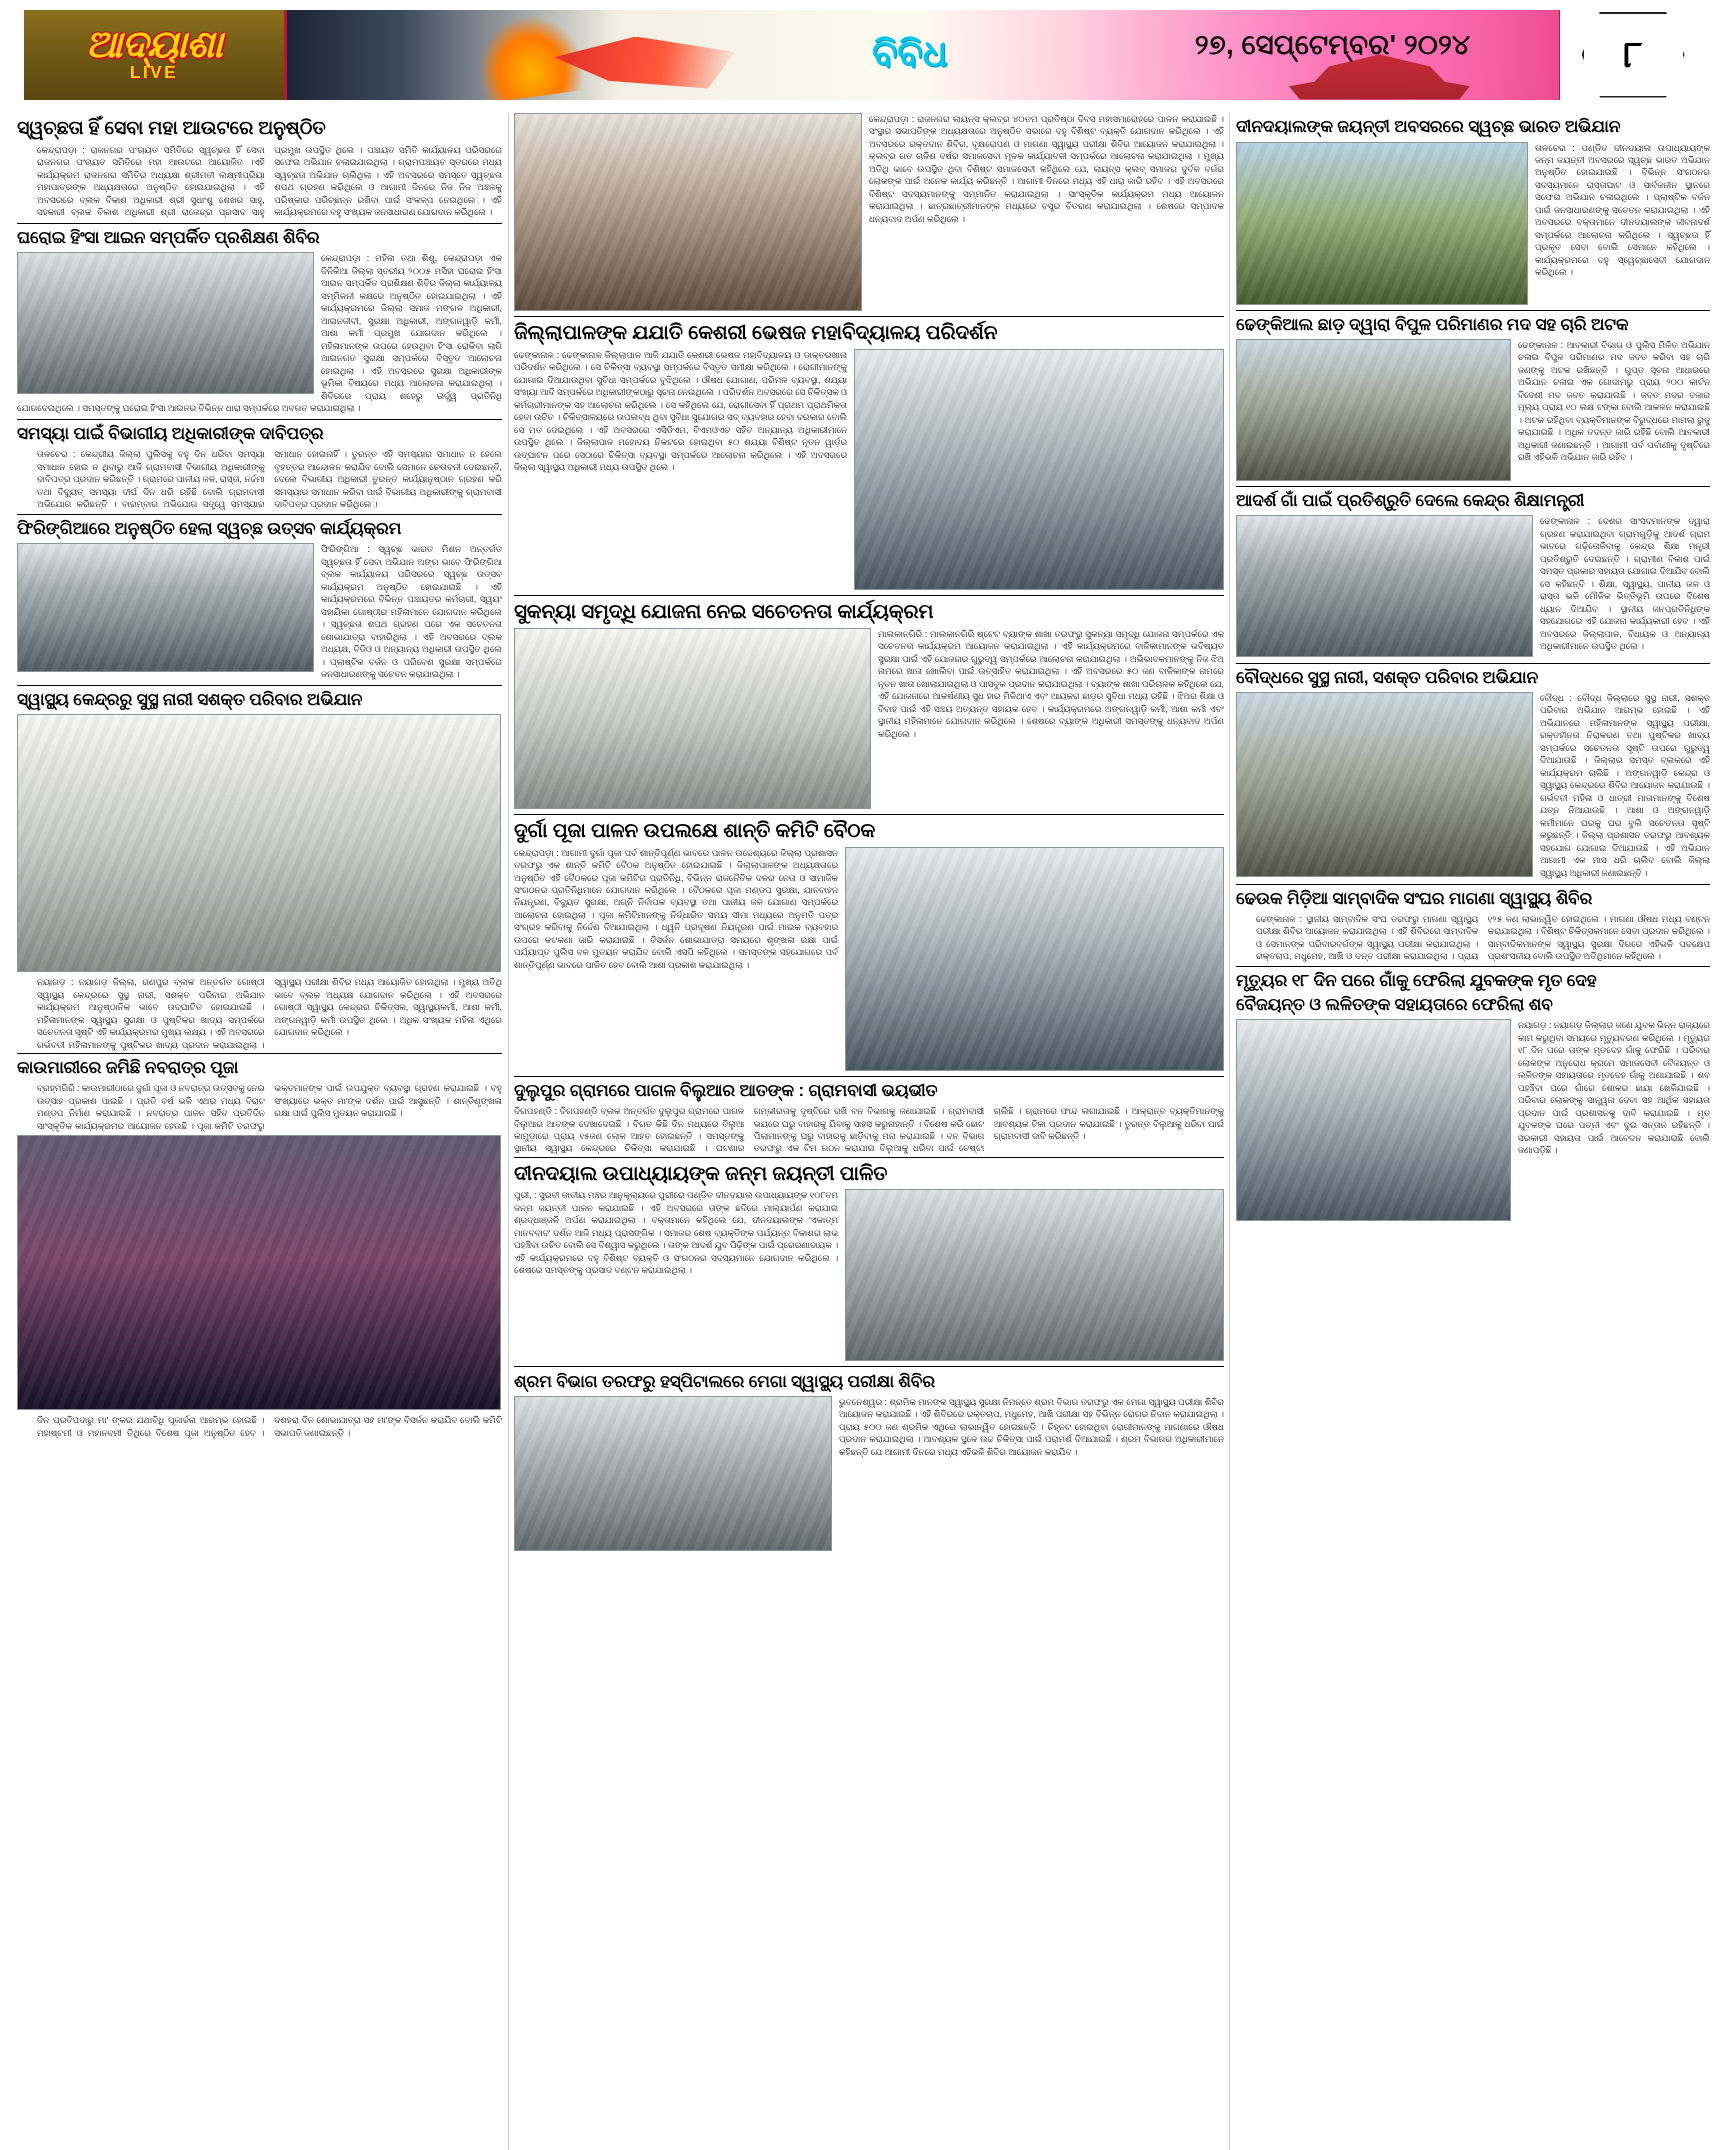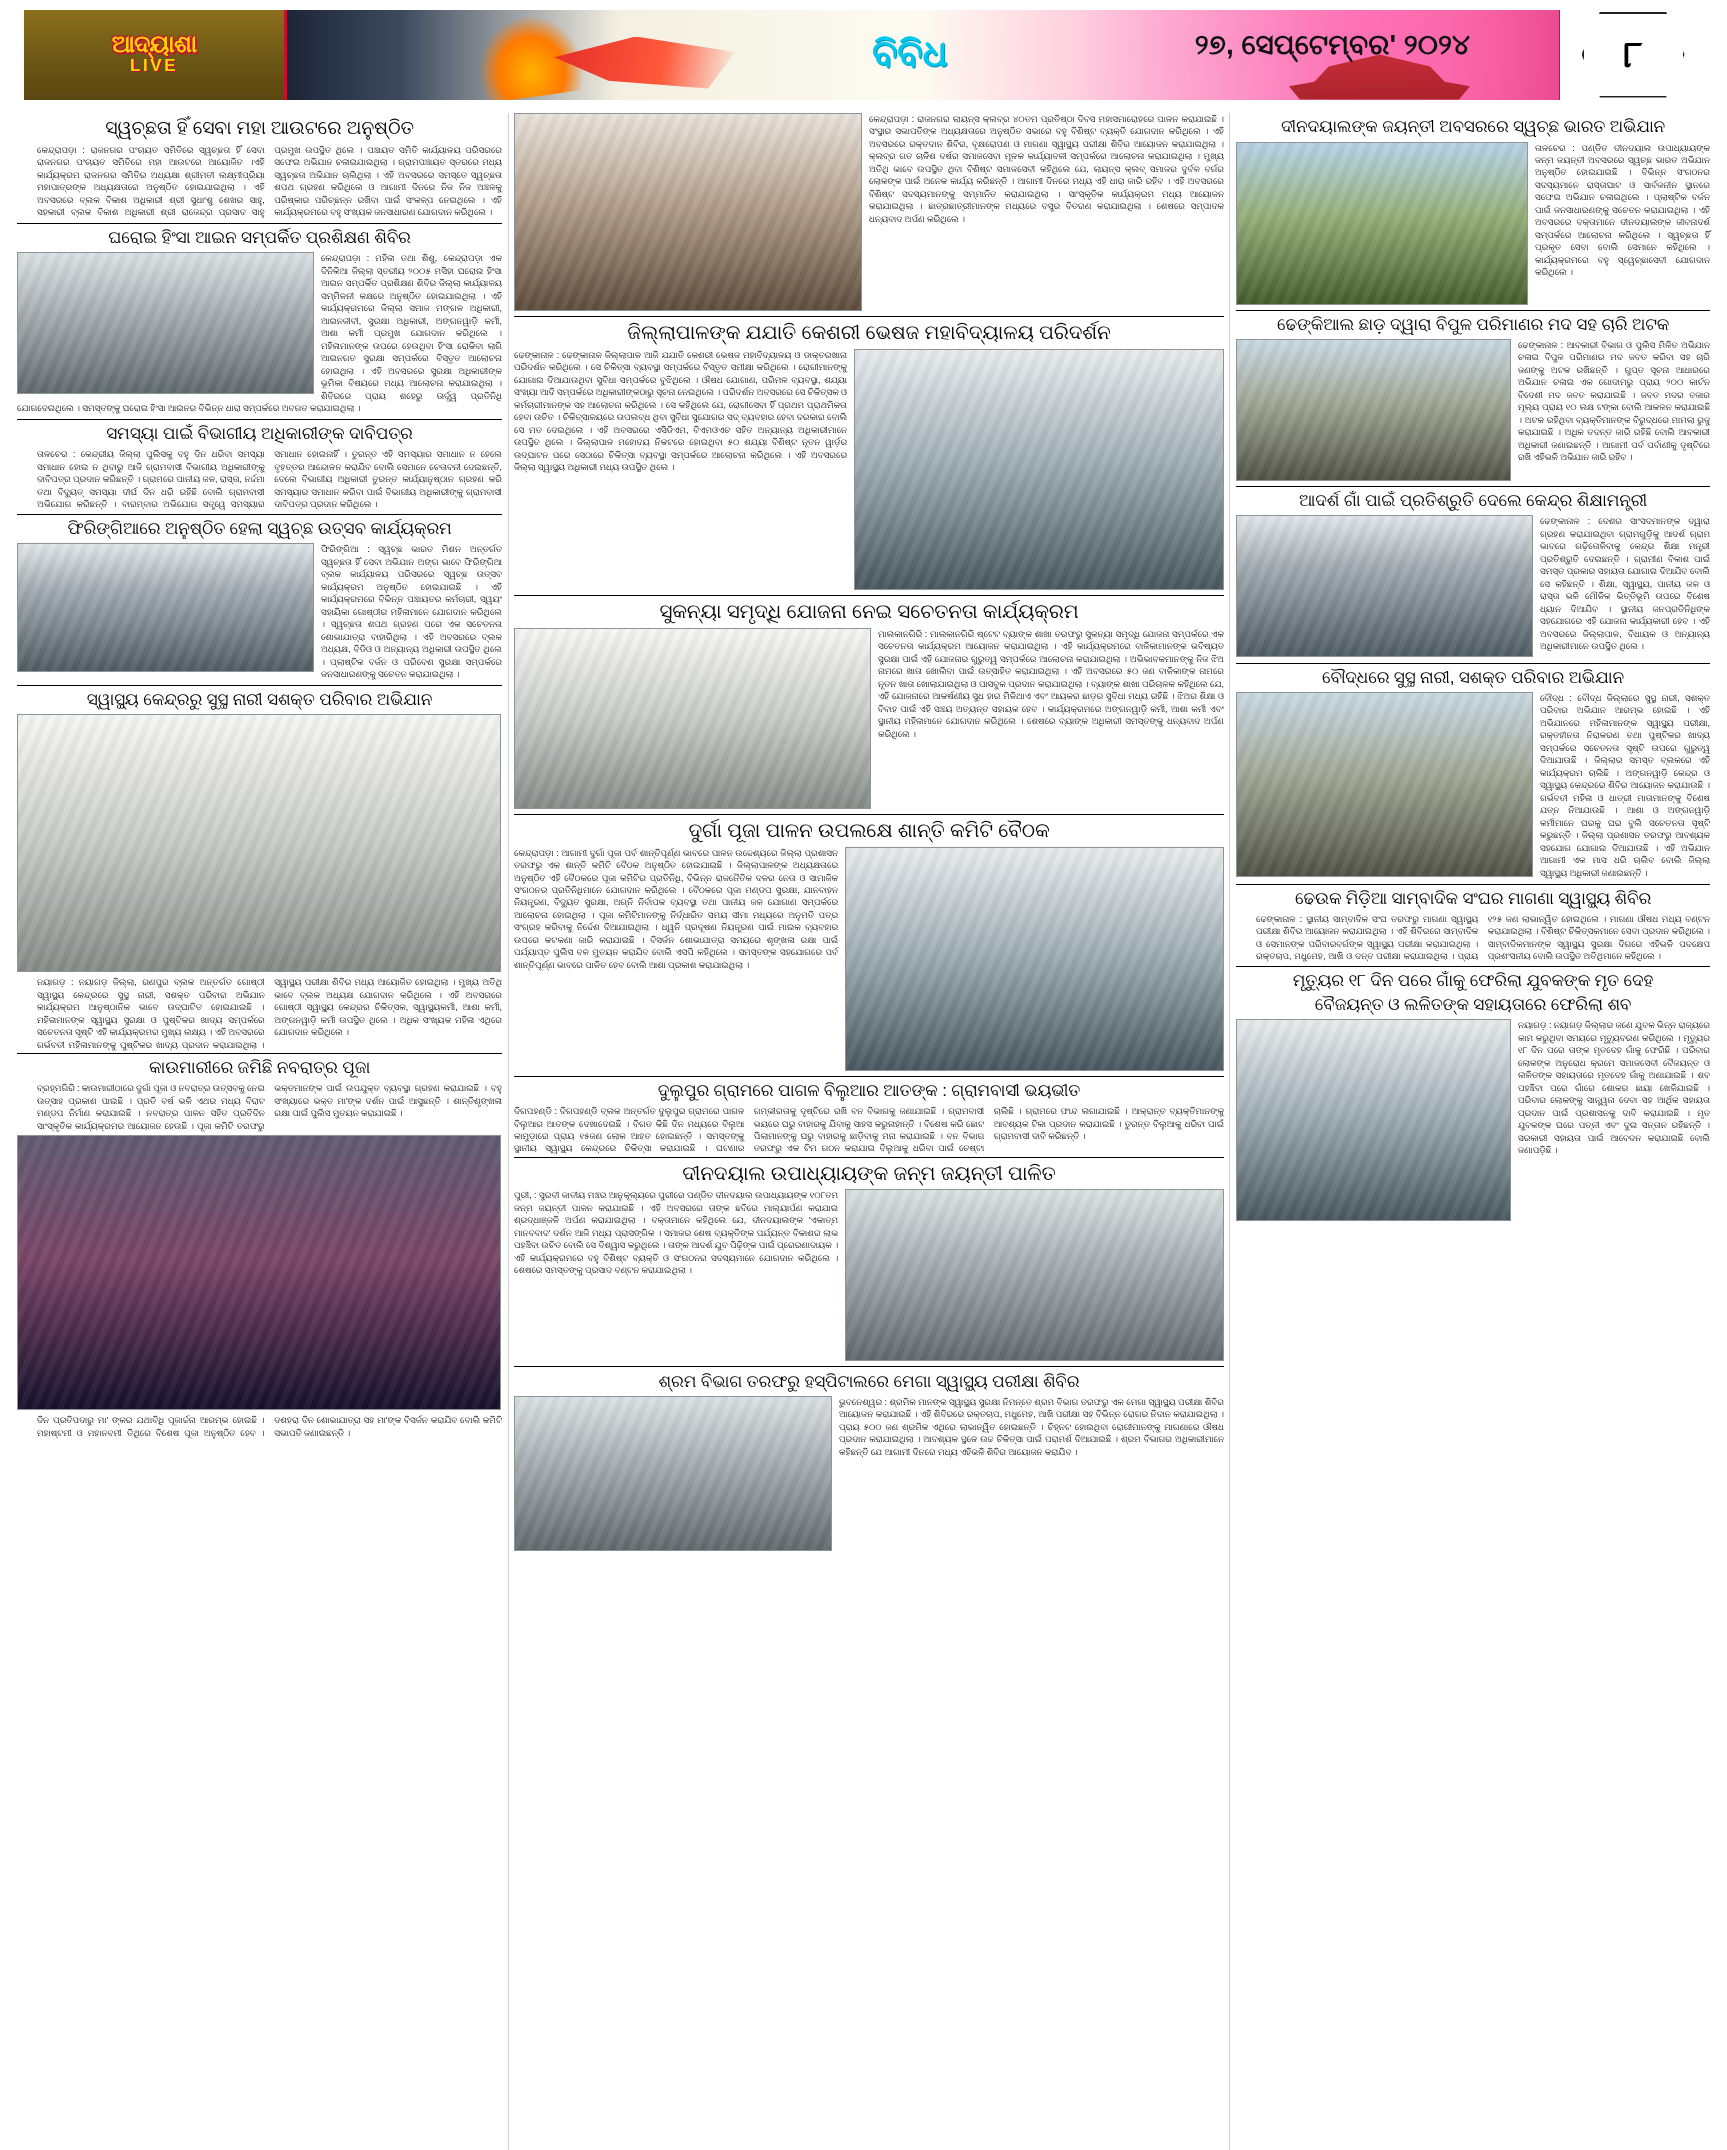--- a/index.html
+++ b/index.html
@@ -29,27 +29,28 @@
     background: linear-gradient(180deg,#8a6f1c 0%, #6d5715 55%, #5a4610 100%);
     position: relative;
     border-right: 2.6px solid #c8102e;
     display: flex;
     flex-direction: column;
     align-items: center;
     justify-content: center;
     overflow: hidden;
   }
   .mh-logo-text {
-    font-size: 24px;
+    font-size: 38px;
     font-weight: bold;
     color: #ffd400;
     letter-spacing: -0.9px;
     line-height: 0.95;
     text-shadow: 1.7px 1.7px 0 #c8102e, -0.9px -0.9px 0 #c8102e, 0.9px -0.9px 0 #c8102e, -0.9px 0.9px 0 #c8102e;
     white-space: nowrap;
+    font-style: italic;
   }
   .mh-logo-live {
     margin-top: 0;
     font-size: 17px;
     font-weight: bold;
     color: #ffd400;
     letter-spacing: 2.6px;
     text-shadow: 1.3px 1.3px 0 #c8102e;
   }
   .mh-banner {
@@ -130,23 +131,22 @@
     position: absolute;
     top: 0; bottom: 0;
     width: 0.9px;
     background: #cfcfcf;
   }
   .vrule-1 { left: 491px; }
   .vrule-2 { left: 1212px; }
 
   
   .headline {
-    font-weight: normal;
+    font-weight: bold;
     color: #000;
-    text-align: center;
     line-height: 1.12;
     margin: 4.3px 0 5.2px 0;
     letter-spacing: -0.2px;
   }
   .h-lg { font-size: 20px; }
   .h-md { font-size: 19px; }
   .h-sm { font-size: 17px; }
   .h-xl { font-size: 24px; }
 
   .hrule {

